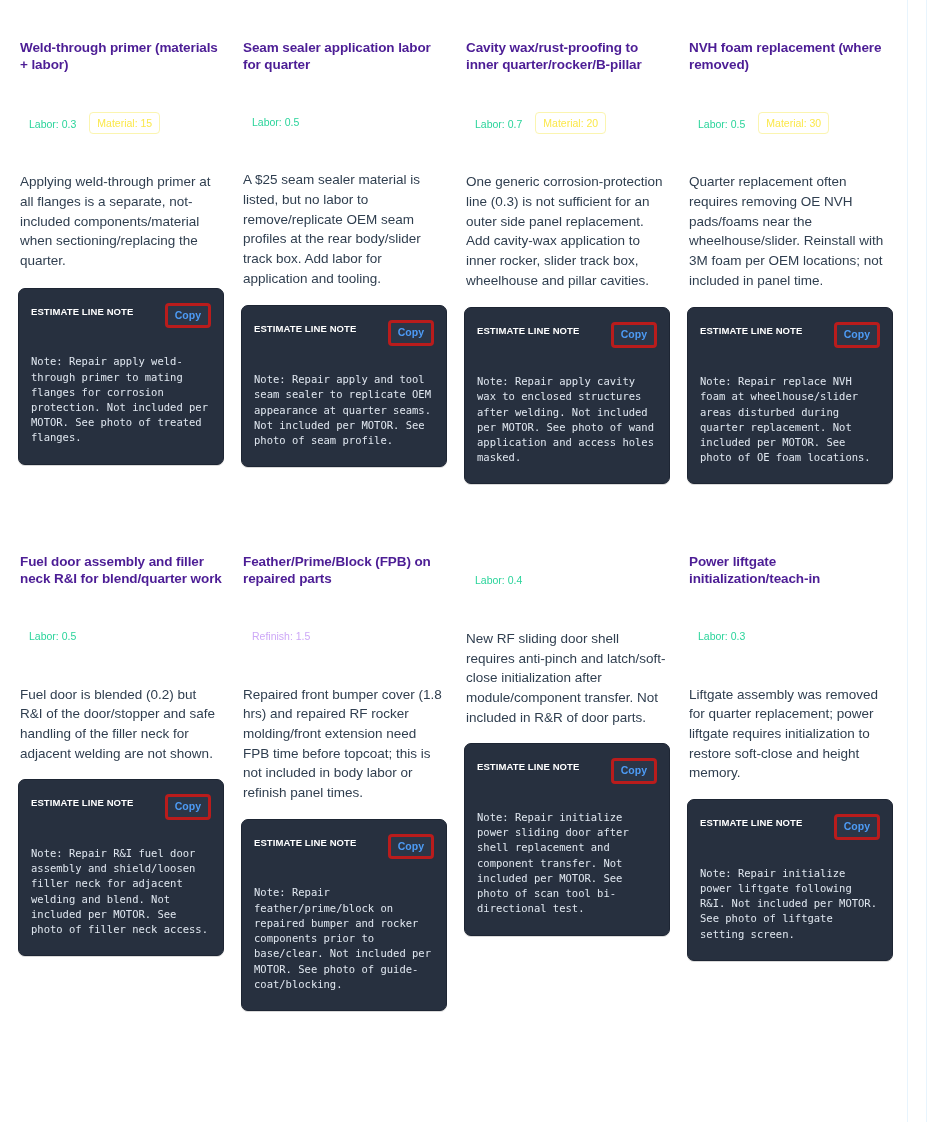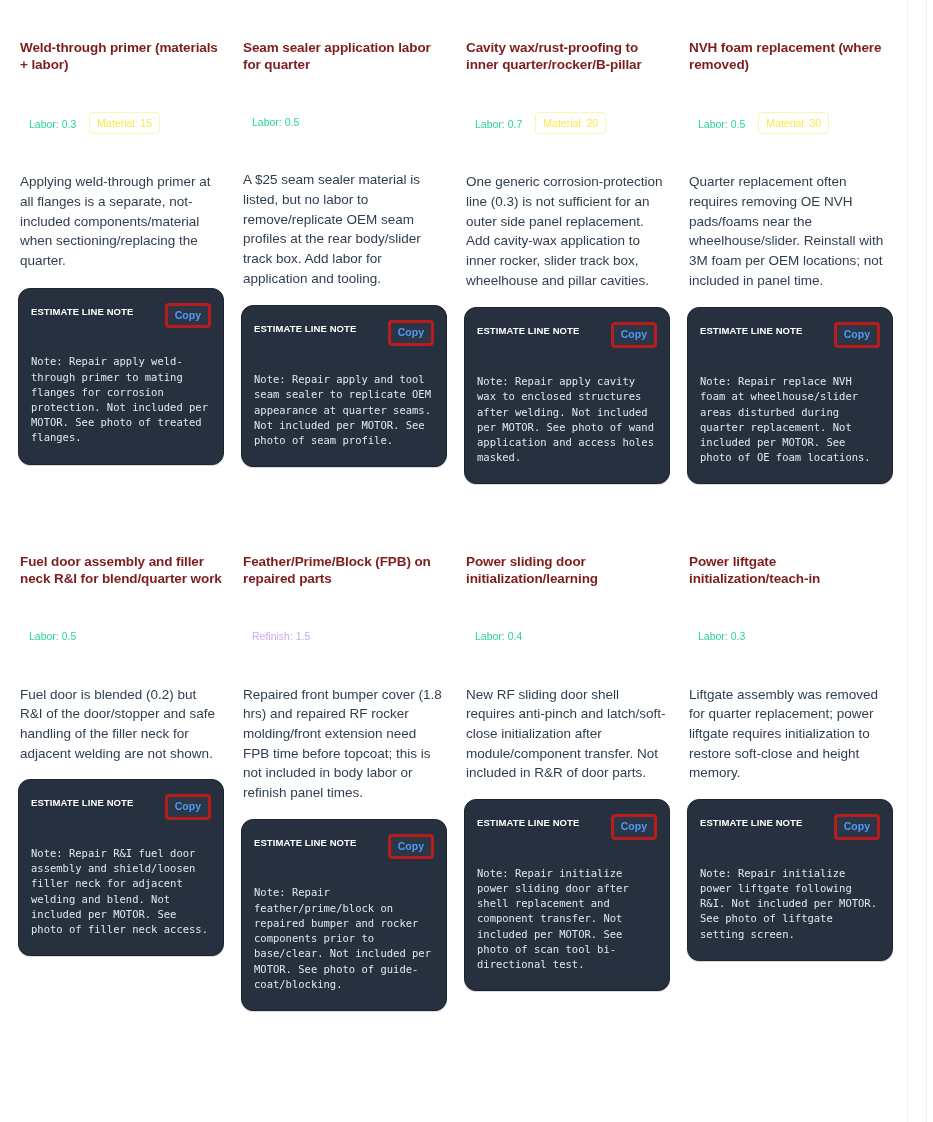--- a/index.html
+++ b/index.html
@@ -45,21 +45,21 @@
   }
 
   .card {
     padding: 18px 6px 0 6px;
     display: flex;
     flex-direction: column;
     align-items: stretch;
   }
 
   .card-title {
-    color: #7f1d1d;
+    color: #4c1d95;
     font-size: 13.5px;
     font-weight: bold;
     line-height: 1.25;
     margin: 22px 0 0 4px;
     letter-spacing: -0.1px;
   }
 
   .badges {
     display: flex;
     flex-wrap: wrap;
@@ -84,21 +84,21 @@
     font-size: 13.5px;
     line-height: 1.46;
     color: #2f3e4f;
     margin: 38px 4px 0 4px;
   }
 
   .note {
     margin: 16px 2px 0 2px;
     background: #27303f;
     border: 1px solid #1d2533;
-    border-radius: 12px;
+    border-radius: 7px;
     padding: 14px 12px 18px 12px;
     box-shadow: 0 1px 0 rgba(0,0,0,0.15);
   }
 
   .note-head {
     display: flex;
     align-items: flex-start;
     justify-content: space-between;
     gap: 8px;
     margin-bottom: 26px;
@@ -235,21 +235,20 @@
         <div class="card-desc">Repaired front bumper cover (1.8 hrs) and repaired RF rocker molding/front extension need FPB time before topcoat; this is not included in body labor or refinish panel times.</div>
         <div class="note">
           <div class="note-head">
             <span class="note-label">ESTIMATE LINE NOTE</span>
             <button class="copy-btn">Copy</button>
           </div>
           <div class="note-body">Note: Repair feather/prime/block on repaired bumper and rocker components prior to base/clear. Not included per MOTOR. See photo of guide-coat/blocking.</div>
         </div>
       </div>
       <div class="card">
-        <div class="card-title">Power sliding door initialization/learning</div>
         <div class="badges">
           <span class="badge badge-labor">Labor: 0.4</span>
         </div>
         <div class="card-desc">New RF sliding door shell requires anti-pinch and latch/soft-close initialization after module/component transfer. Not included in R&amp;R of door parts.</div>
         <div class="note">
           <div class="note-head">
             <span class="note-label">ESTIMATE LINE NOTE</span>
             <button class="copy-btn">Copy</button>
           </div>
           <div class="note-body">Note: Repair initialize power sliding door after shell replacement and component transfer. Not included per MOTOR. See photo of scan tool bi-directional test.</div>

